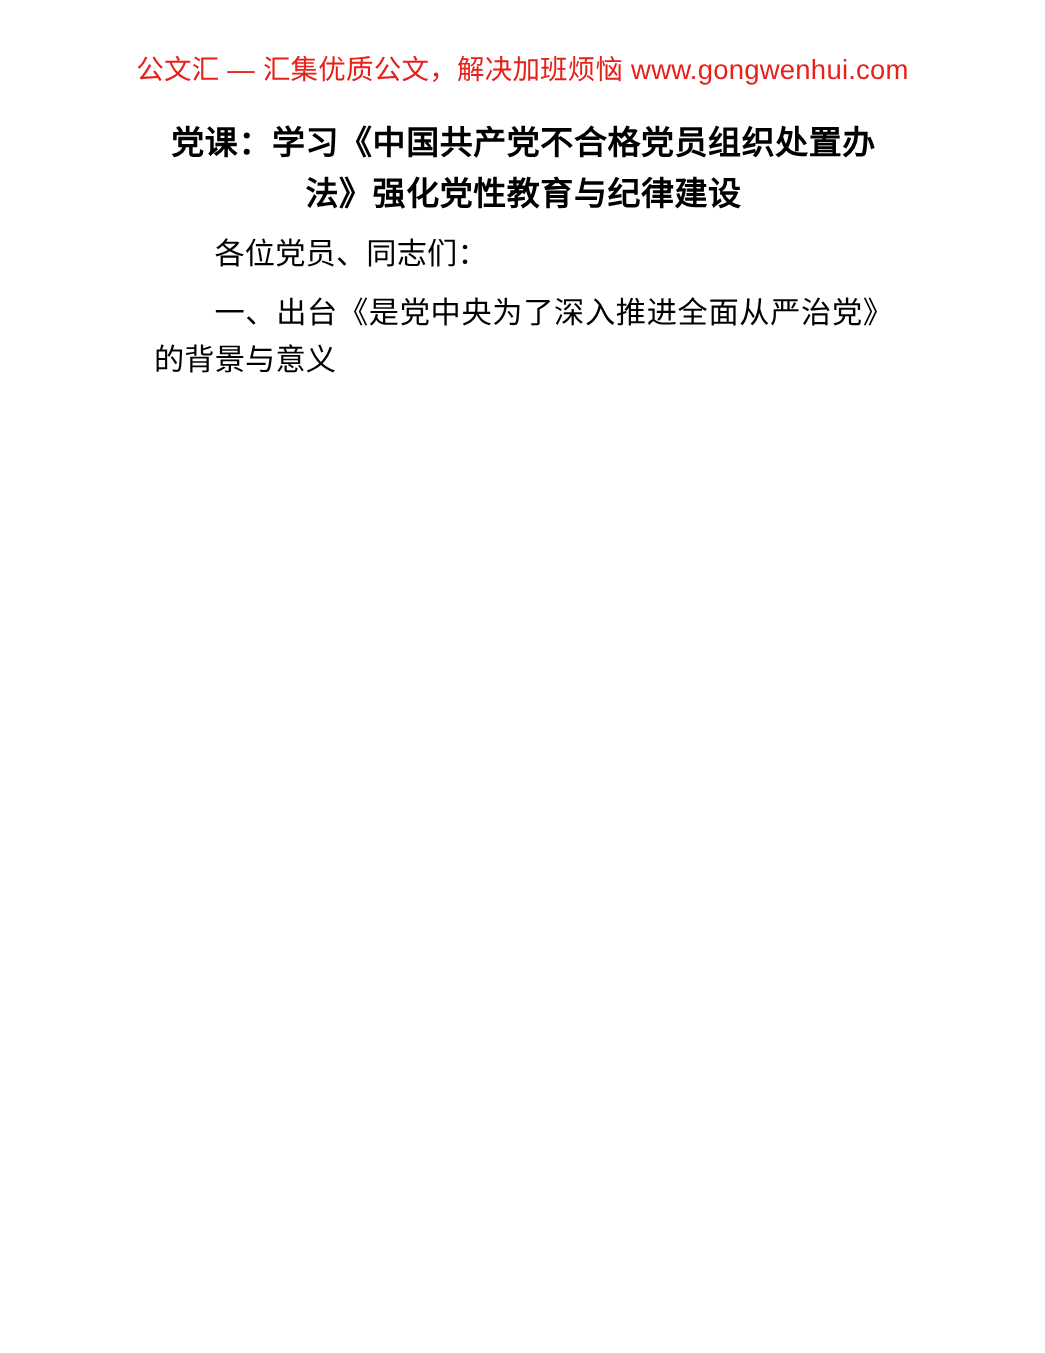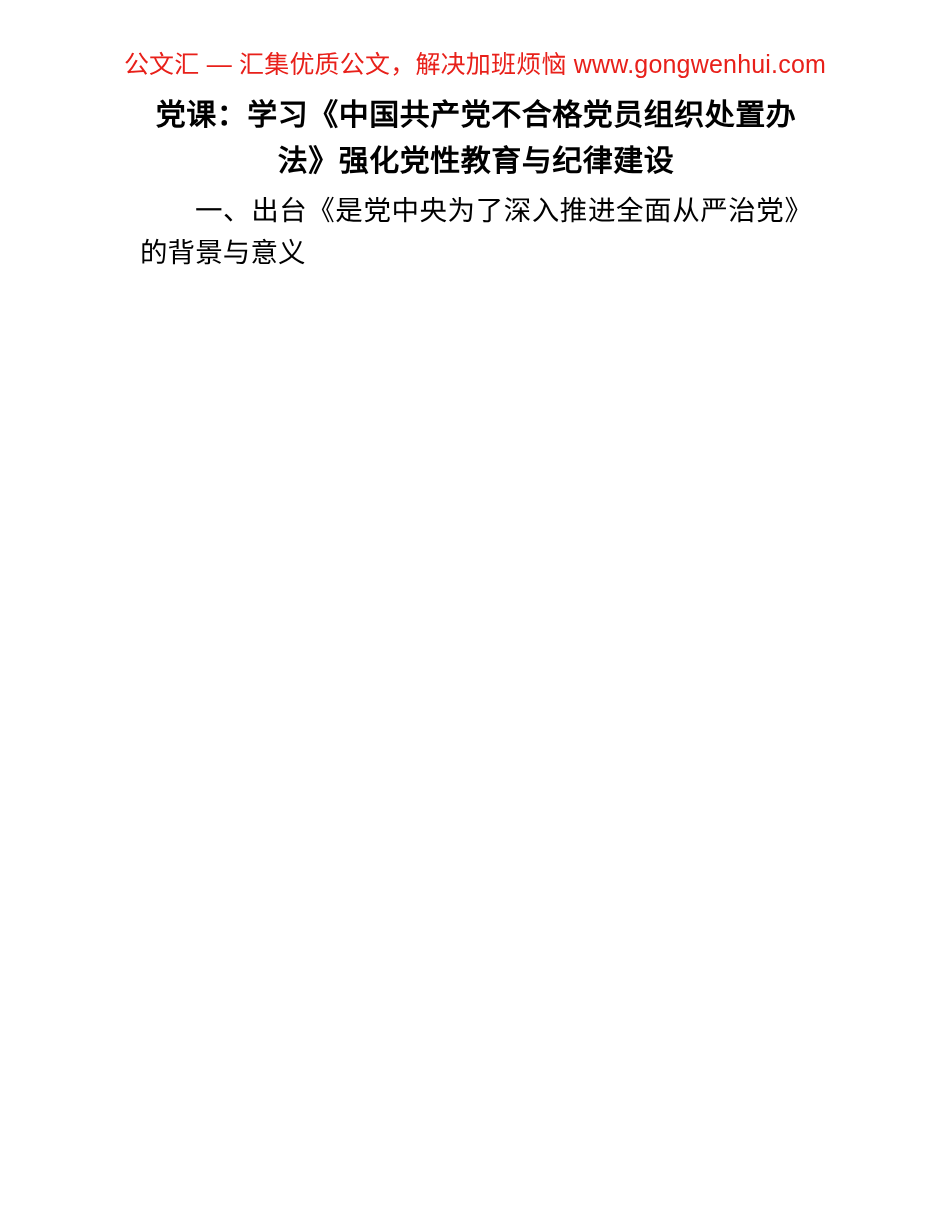--- a/index.html
+++ b/index.html
@@ -35,21 +35,21 @@
     font-size: 25px;
     line-height: 32px;
     letter-spacing: 0.2px;
     font-weight: 400;
     white-space: nowrap;
   }
 
   
   .doc {
     position: absolute;
-    top: 92px;
+    top: 108px;
     left: 140px;
     width: 672px;
   }
 
   .doc-title {
     font-size: 30px;
     line-height: 46px;
     font-weight: 700;
     text-align: center;
     margin: 0 0 6px 0;
@@ -89,20 +89,21 @@
 <body>
 
 <div class="page" style="background: rgb(255, 255, 255); color: rgb(0, 0, 0);">
 
   <div class="watermark" style="color: rgb(232, 32, 26);">公文汇 — 汇集优质公文，解决加班烦恼 www.gongwenhui.com</div>
 
   <div class="doc">
 
     <h1 class="doc-title">党课：学习《中国共产党不合格党员组织处置办法》强化党性教育与纪律建设</h1>
 
+    <p class="para salutation">各位党员、同志们：</p>
 
 
     <p class="para heading">一、出台《是党中央为了深入推进全面从严治党》的背景与意义</p>
 
 
 
   </div>
 </div>
 
 </body></html>

